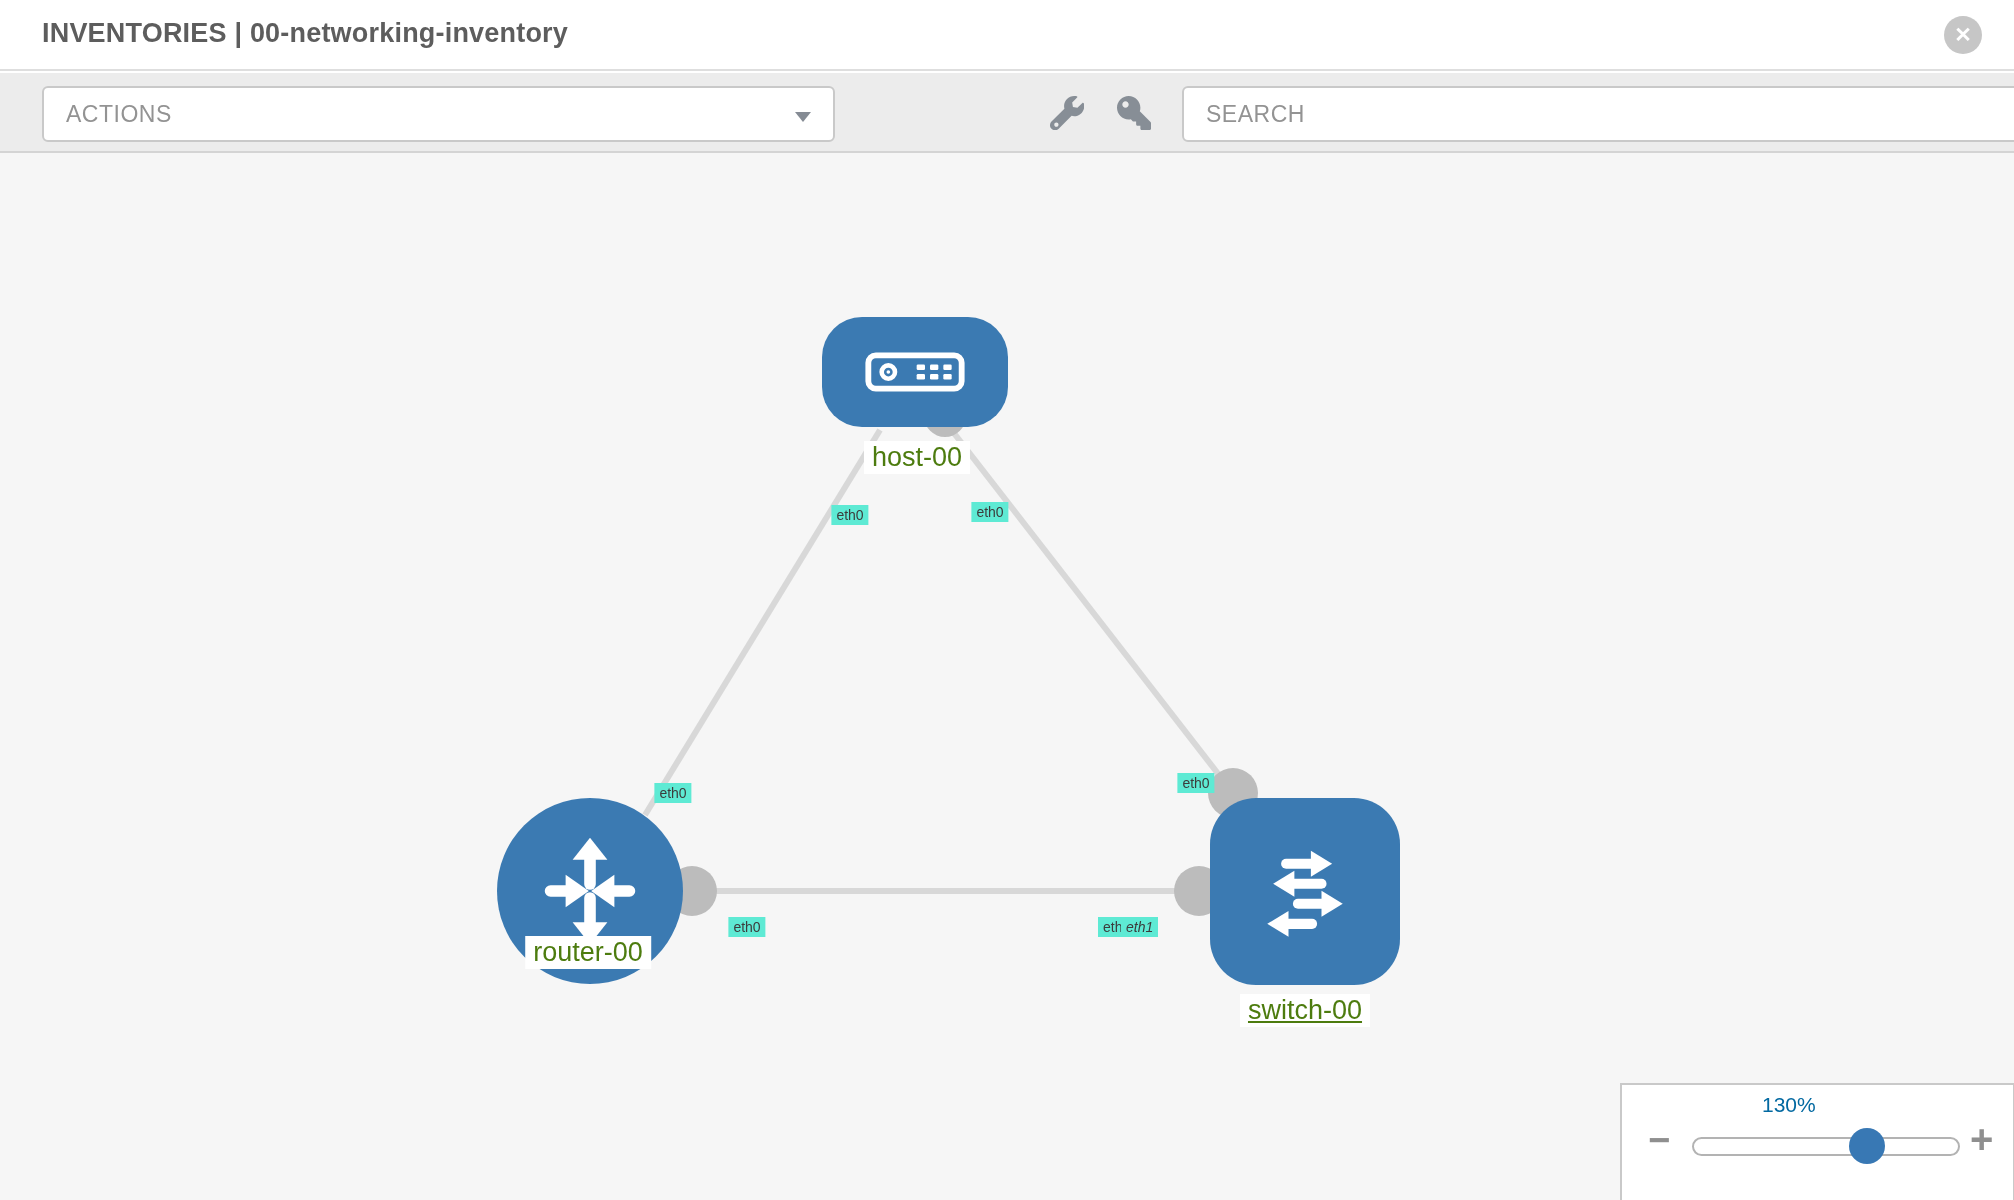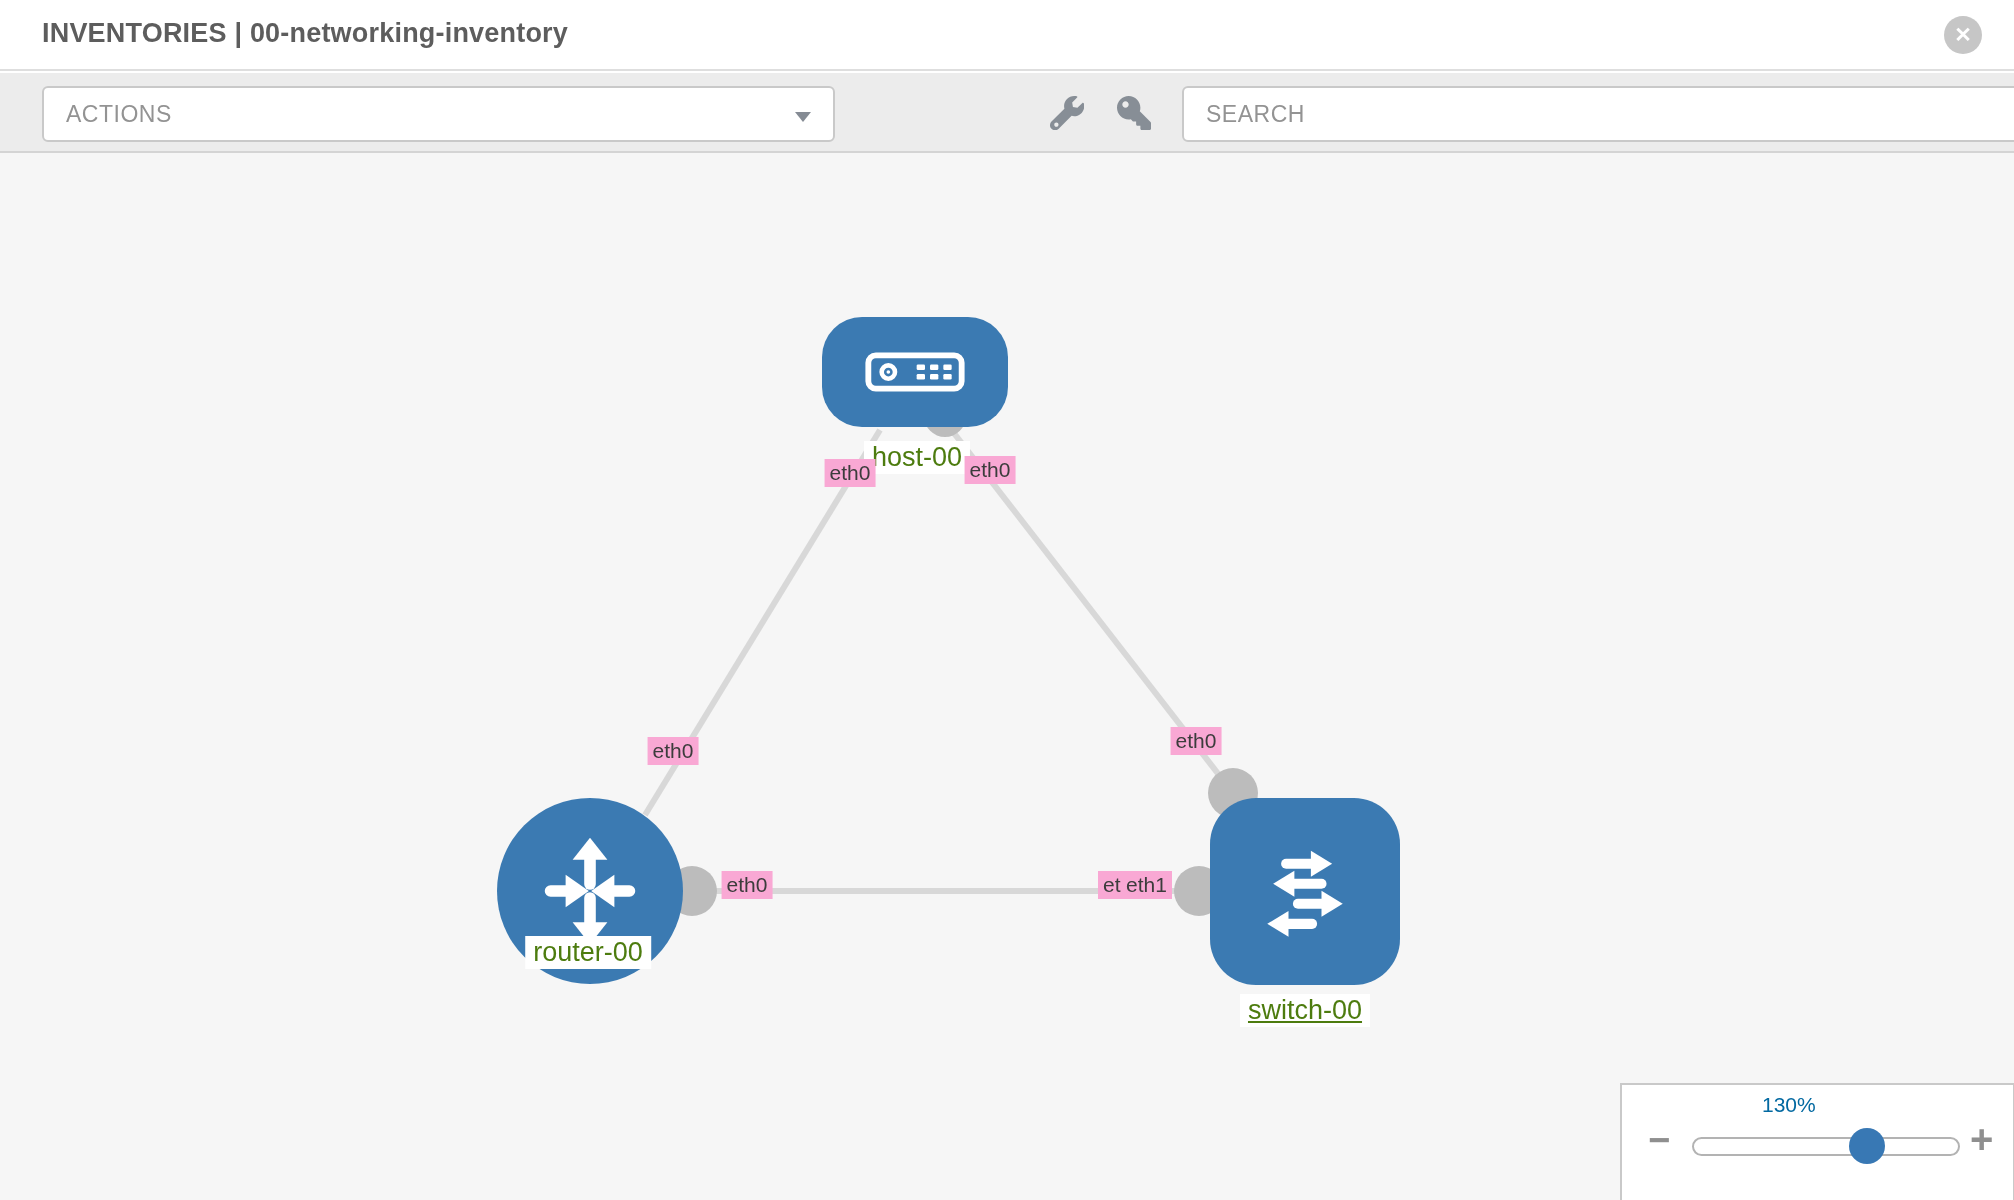--- a/index.html
+++ b/index.html
@@ -46,22 +46,22 @@
   .node-host   { left:822px;  top:317px; width:186px; height:110px; border-radius:40px; }
   .node-router { left:497px;  top:798px; width:186px; height:186px; border-radius:50%; }
   .node-switch { left:1210px; top:798px; width:190px; height:187px; border-radius:46px; }
   .node-host svg   { width:100px; height:40px; }
   .node-router svg { width:116px; height:116px; }
   .node-switch svg { width:118px; height:118px; }
 
   .node-label { position:absolute; z-index:3; background:#fff; color:#4d7c0f;
                 font-size:27px; padding:1px 8px; white-space:nowrap;
                 transform:translateX(-50%); }
-  .if-label { position:absolute; z-index:3; background:#f9a8d4; color:#3c3c3c;
-              font-size:21px; padding:2px 5px; white-space:nowrap; }
+  .if-label { position:absolute; z-index:3; background:#5eead4; color:#3c3c3c;
+              font-size:14px; padding:2px 5px; white-space:nowrap;margin-top:46px; }
   .if-center { transform:translateX(-50%); }
 
   
   .zoom-panel { position:absolute; left:1620px; top:1083px; width:395px; height:120px;
                 background:#fff; border:2px solid #c9c9c9; z-index:4; }
   .zoom-value { position:absolute; left:140px; top:8px; width:130px; 
                 font-size:21px; color:#0369a1; }
   .zoom-minus { position:absolute; left:26px; top:36px; font-size:38px; font-weight:700;
                 color:#8f8f8f; cursor:pointer; line-height:1; }
   .zoom-plus  { position:absolute; left:348px; top:34px; font-size:40px; font-weight:700;
@@ -167,21 +167,21 @@
   <div class="node-label" style="left:917px; top:441px;">host-00</div>
   <div class="node-label" style="left:588px; top:936px;">router-00</div>
   <div class="node-label" style="left:1305px; top:994px;text-decoration:underline;">switch-00</div>
 
   <div class="if-label if-center" style="left:850px;  top:459px;">eth0</div>
   <div class="if-label if-center" style="left:990px;  top:456px;">eth0</div>
   <div class="if-label if-center" style="left:673px;  top:737px;">eth0</div>
   <div class="if-label if-center" style="left:1196px; top:727px;">eth0</div>
   <div class="if-label if-center" style="left:747px;  top:871px;">eth0</div>
   <div class="if-label" style="left:1098px; top:871px;">eth0</div>
-  <div class="if-label" style="left:1121px; top:871px;">eth1</div>
+  <div class="if-label" style="left:1121px; top:871px;font-style:italic;">eth1</div>
 
   <div class="zoom-panel">
     <div class="zoom-value">130%</div>
     <div class="zoom-minus">−</div>
     <div class="zoom-track">
       <div class="zoom-thumb"></div>
     </div>
     <div class="zoom-plus">+</div>
   </div>
 

